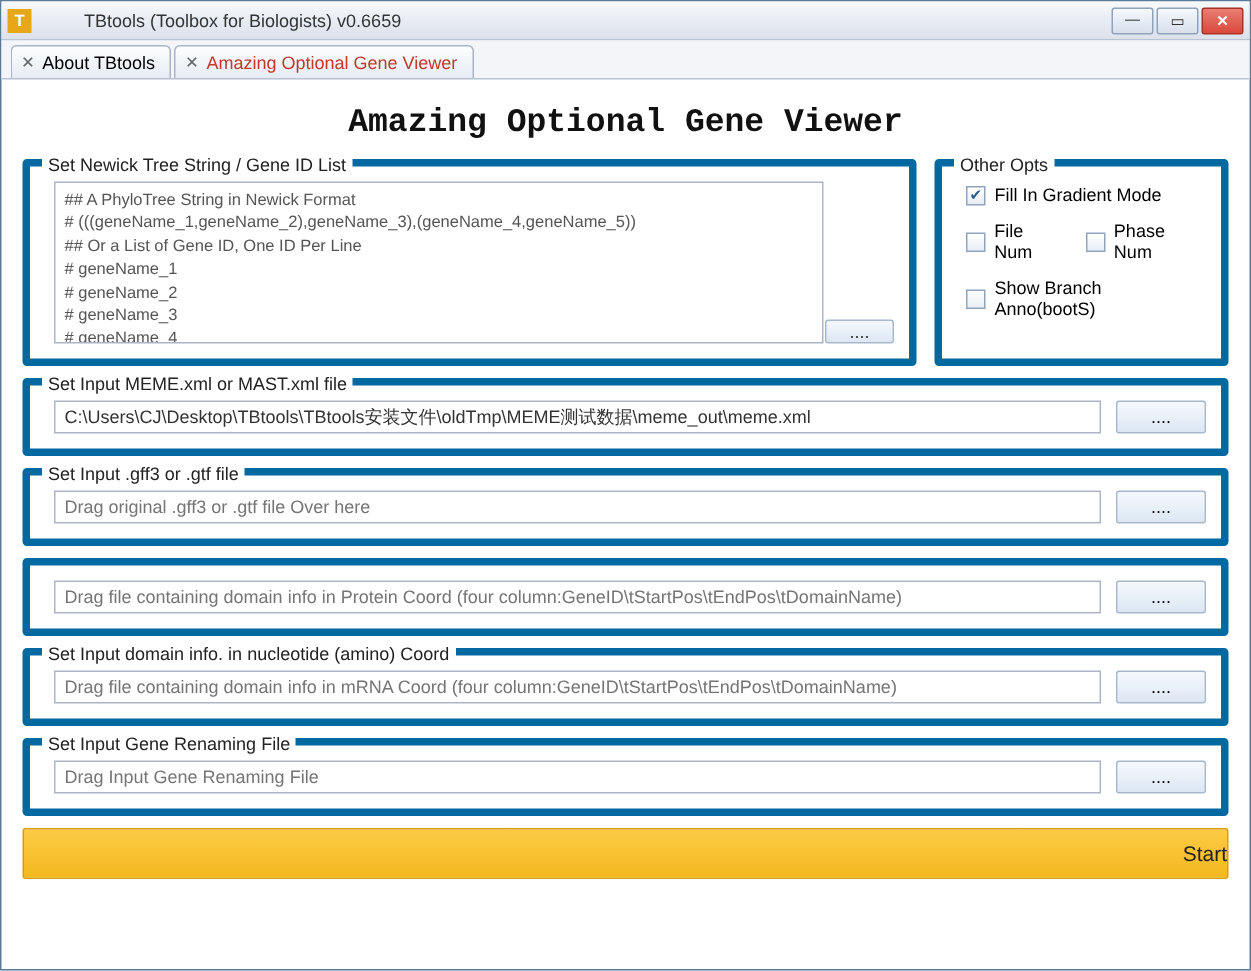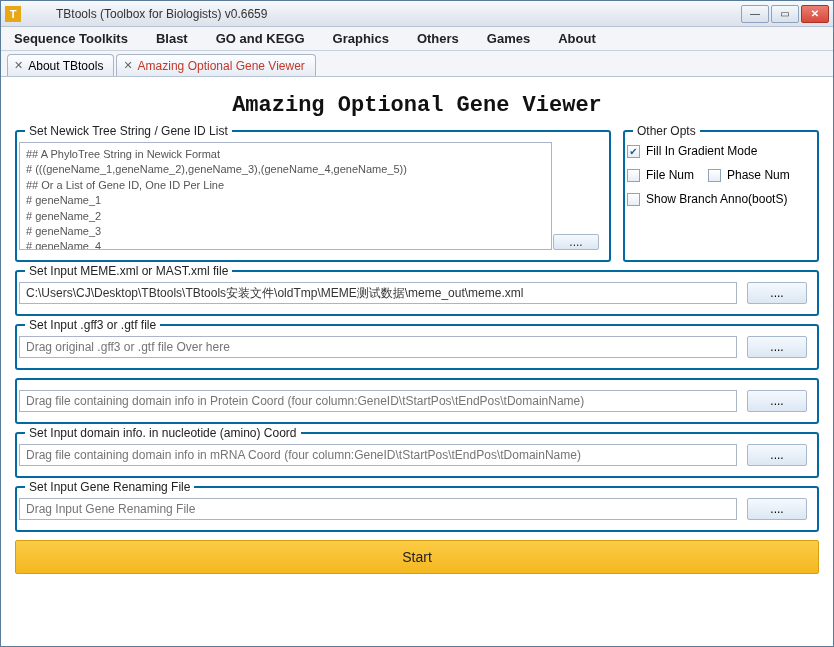--- a/index.html
+++ b/index.html
@@ -78,23 +78,23 @@
 }
 .page-title {
   font-family: "Courier New", monospace;
   font-size: 22px;
   text-align: center;
   font-weight: bold;
   margin: 6px 0 12px 0;
   color: #111;
 }
 .fieldset {
-  border: 2px solid #0369a1;
+  border: 5px solid #0369a1;
   border-radius: 3px;
-  padding: 10px 10px 10px 2px;
+  padding: 10px 10px 10px 16px;
   position: relative;
   margin-bottom: 8px;
 }
 .fieldset .legend {
   position: absolute;
   top: -8px; left: 8px;
   background: #fff;
   padding: 0 4px;
   font-size: 12px;
   color: #222;
@@ -158,21 +158,21 @@
   font-size: 12px;
 }
 .start-btn {
   width: 100%; height: 34px;
   background: linear-gradient(to bottom, #FCCB45, #F4B81F);
   border: 1px solid #D89E0E;
   border-radius: 2px;
   font-size: 14px;
   color: #222;
   margin-top: 2px;
-  display: flex; align-items: center; justify-content: center;
+  display: flex; align-items: center; justify-content: flex-end;
 }
 ::-webkit-scrollbar { width: 16px; }
 ::-webkit-scrollbar-track { background: #EEF2F8; border-left: 1px solid #C8D0DC; }
 ::-webkit-scrollbar-thumb { background: #C8D4E4; border: 1px solid #A8B8CC; }
 ::-webkit-scrollbar-button { background: #E4EAF2; height: 16px; border: 1px solid #A8B8CC; }
 </style>
 </head>
 <body>
 
 <div class="window">
@@ -186,29 +186,20 @@
         </div>
       <div class="winbtn">
           <span>▭</span>
         </div>
       <div class="winbtn close">
           <span>✕</span>
         </div>
     </div>
   </div>
 
-  <div class="menubar">
-    <span class="menu-item">Sequence Toolkits</span>
-    <span class="menu-item">Blast</span>
-    <span class="menu-item">GO and KEGG</span>
-    <span class="menu-item">Graphics</span>
-    <span class="menu-item">Others</span>
-    <span class="menu-item">Games</span>
-    <span class="menu-item">About</span>
-  </div>
 
   <div class="tabstrip">
     <div class="tab">
       <span class="x">✕</span>
       <span class="lbl">About TBtools</span>
     </div>
     <div class="tab inactive">
       <span class="x">✕</span>
       <span class="lbl">Amazing Optional Gene Viewer</span>
     </div>

